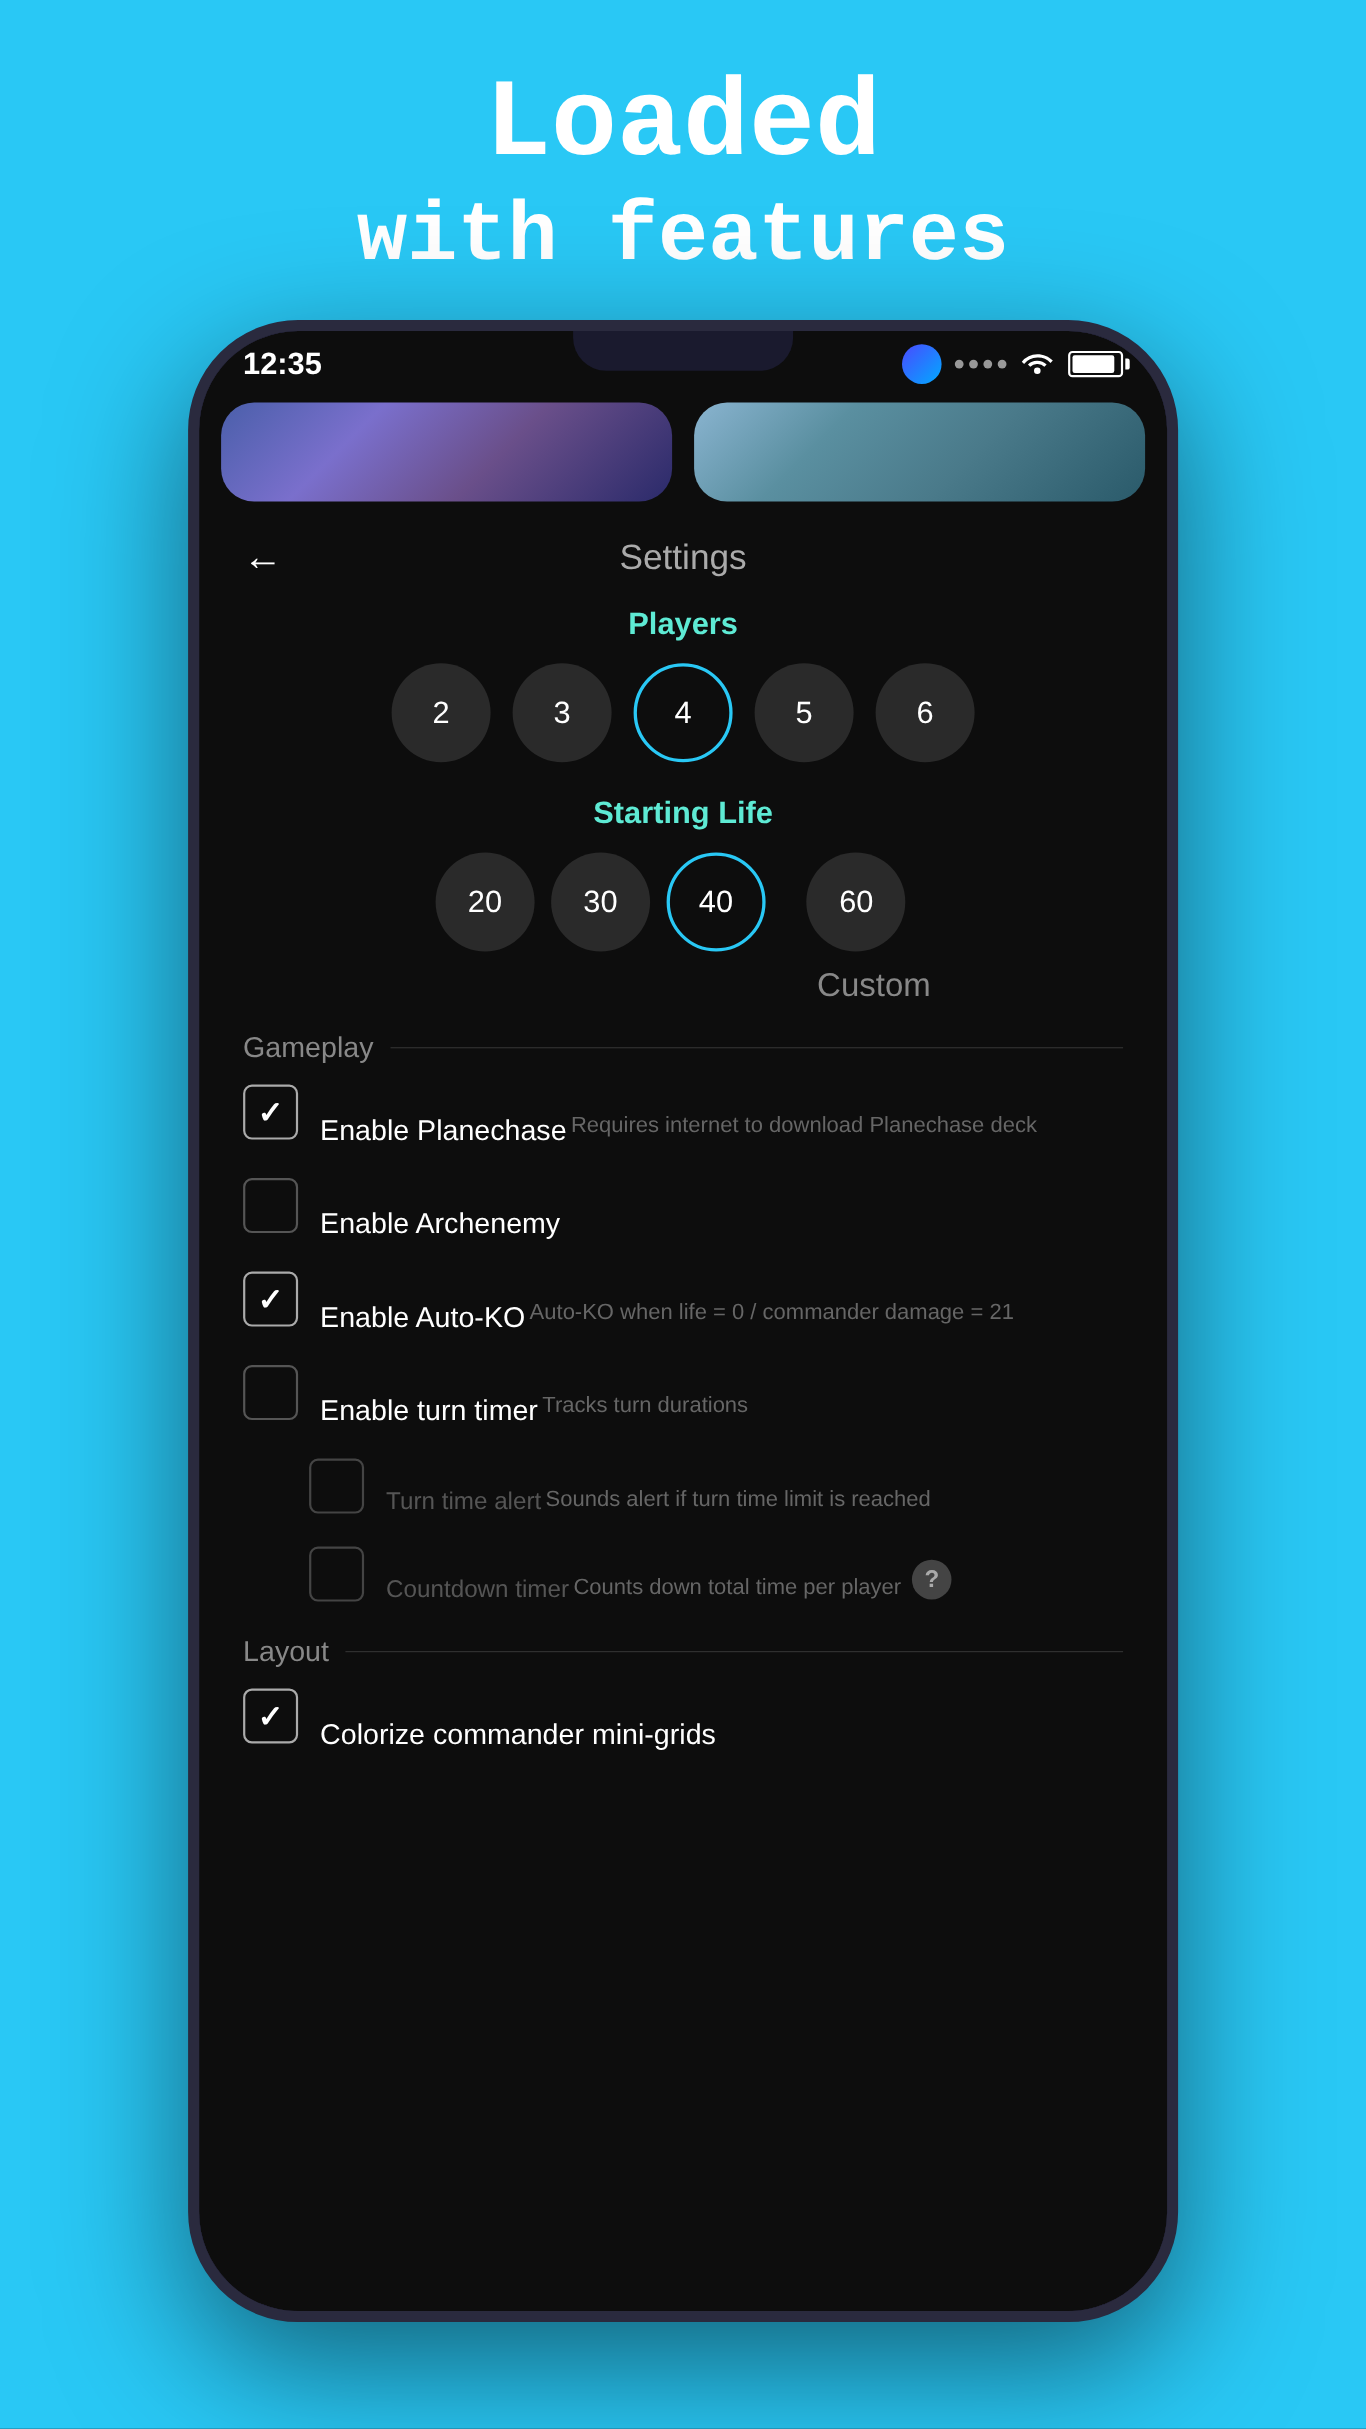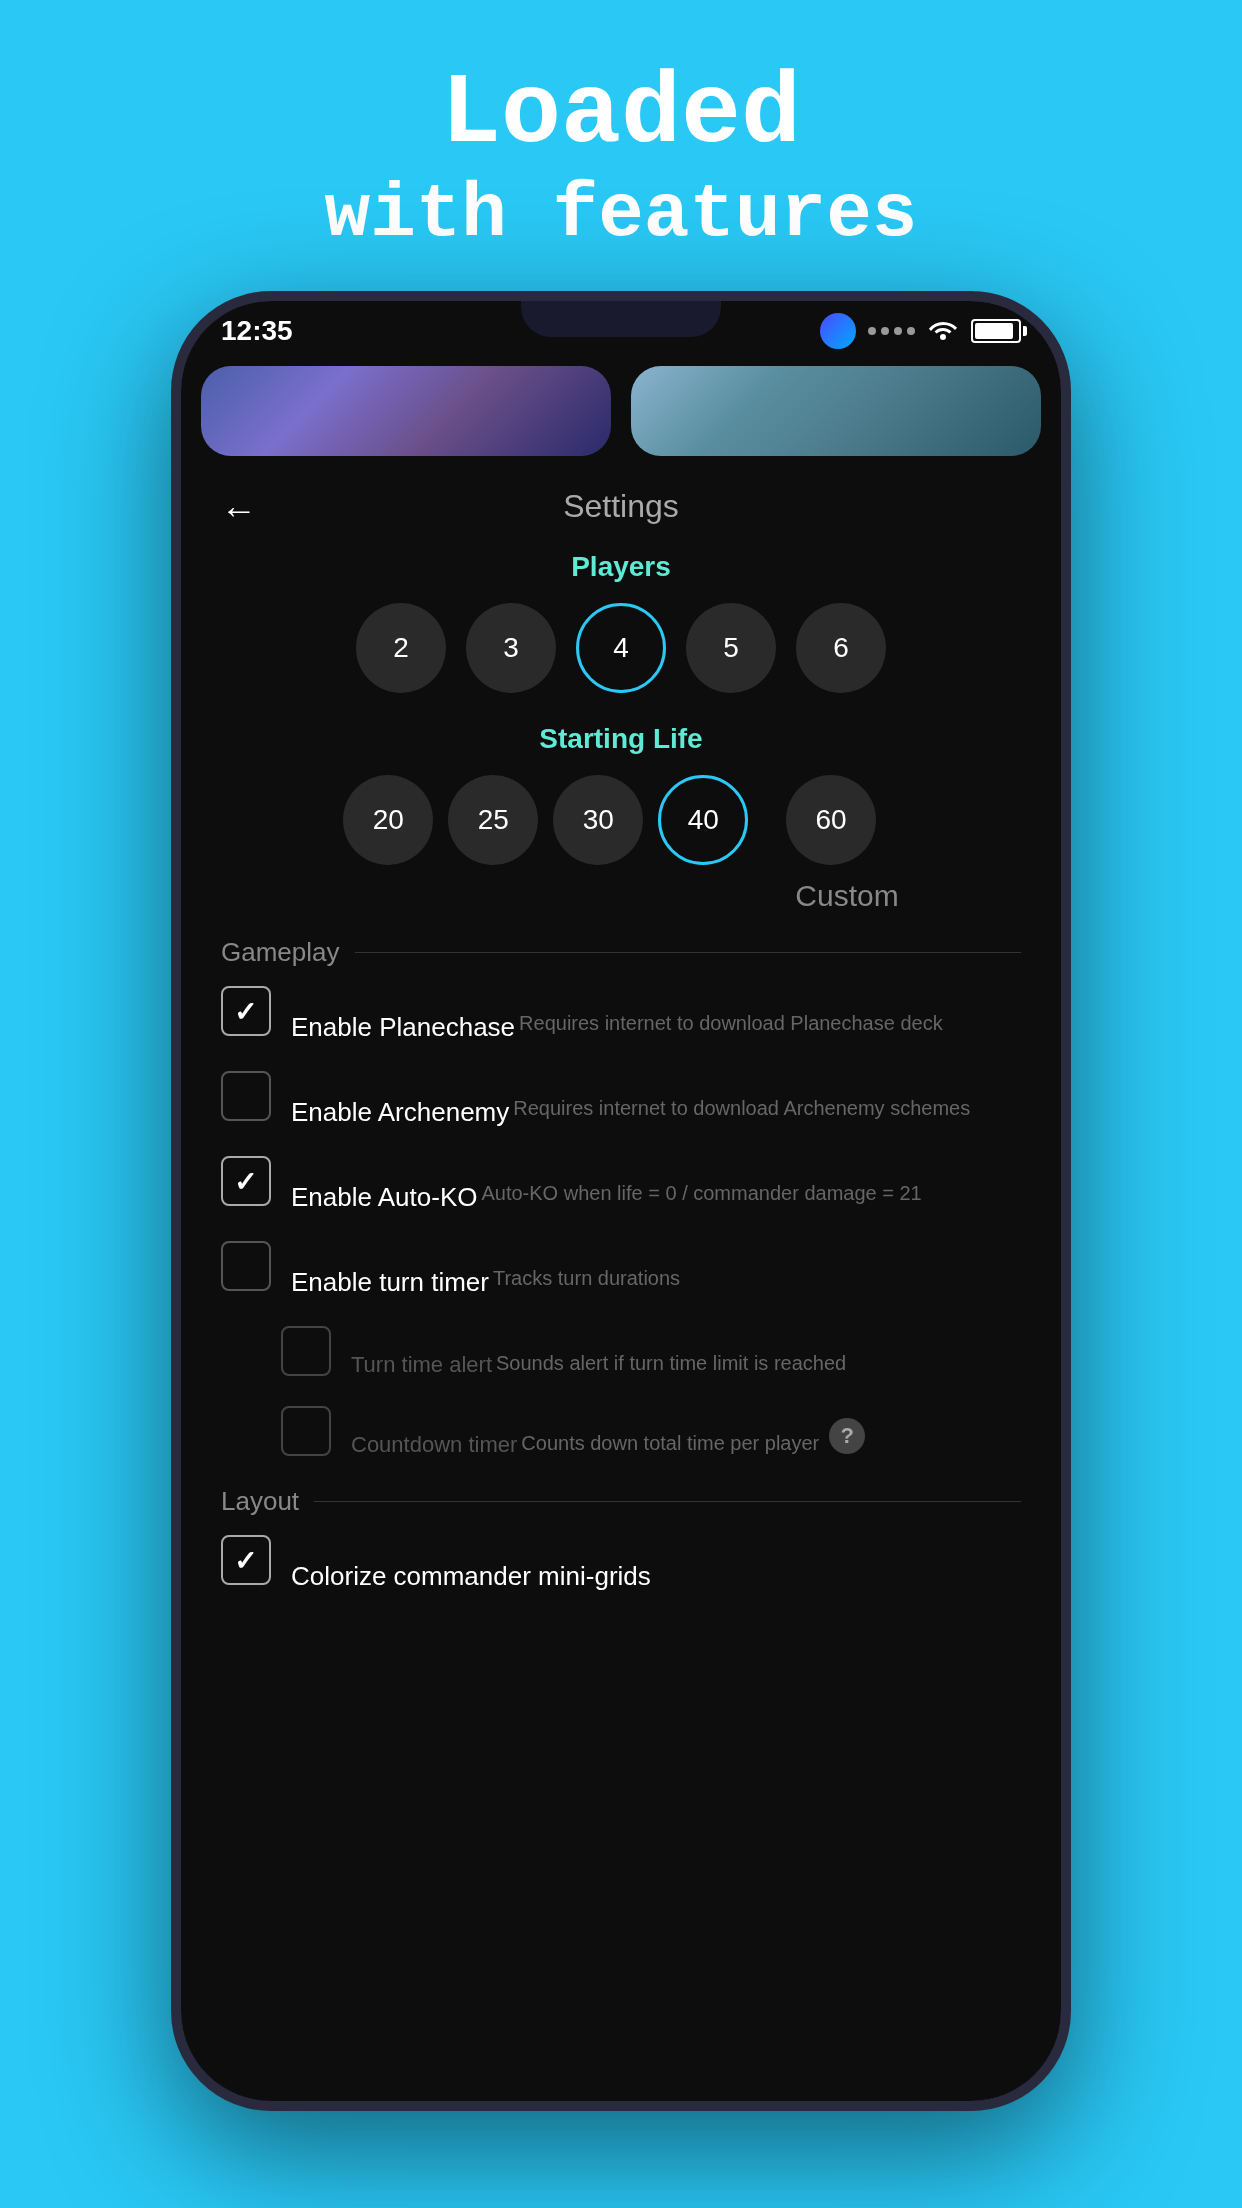--- a/index.html
+++ b/index.html
@@ -401,23 +401,20 @@
         <button class="circle-btn">5</button>
         <button class="circle-btn">6</button>
       </div>
 
       <div class="section-label">Starting Life</div>
       <div class="life-row">
         <div class="life-btn-wrap">
           <button class="circle-btn">20</button>
         </div>
         <div class="life-btn-wrap">
-          <button class="circle-btn">25</button>
-        </div>
-        <div class="life-btn-wrap">
           <button class="circle-btn">30</button>
         </div>
         <div class="life-btn-wrap">
           <button class="circle-btn active">40</button>
         </div>
         <div class="life-btn-wrap">
           <button class="circle-btn">60</button>
           <span class="custom-label">Custom</span>
         </div>
       </div>
@@ -434,21 +431,20 @@
         <div class="checkbox-text">
           <span class="checkbox-title">Enable Planechase</span>
           <span class="checkbox-desc">Requires internet to download Planechase deck</span>
         </div>
       </div>
 
       <div class="checkbox-item">
         <div class="checkbox-box"></div>
         <div class="checkbox-text">
           <span class="checkbox-title">Enable Archenemy</span>
-          <span class="checkbox-desc">Requires internet to download Archenemy schemes</span>
         </div>
       </div>
 
       <div class="checkbox-item">
         <div class="checkbox-box checked">
           <span class="checkmark">✓</span>
         </div>
         <div class="checkbox-text">
           <span class="checkbox-title">Enable Auto-KO</span>
           <span class="checkbox-desc">Auto-KO when life = 0 / commander damage = 21</span>

